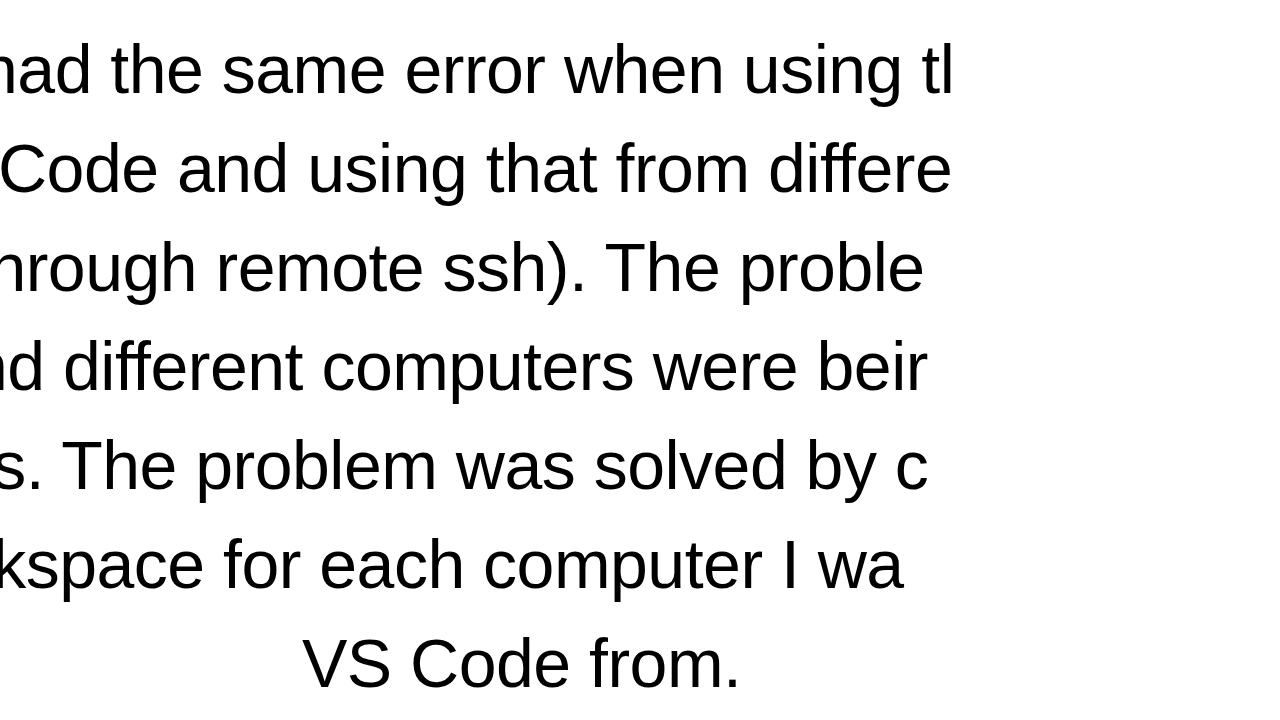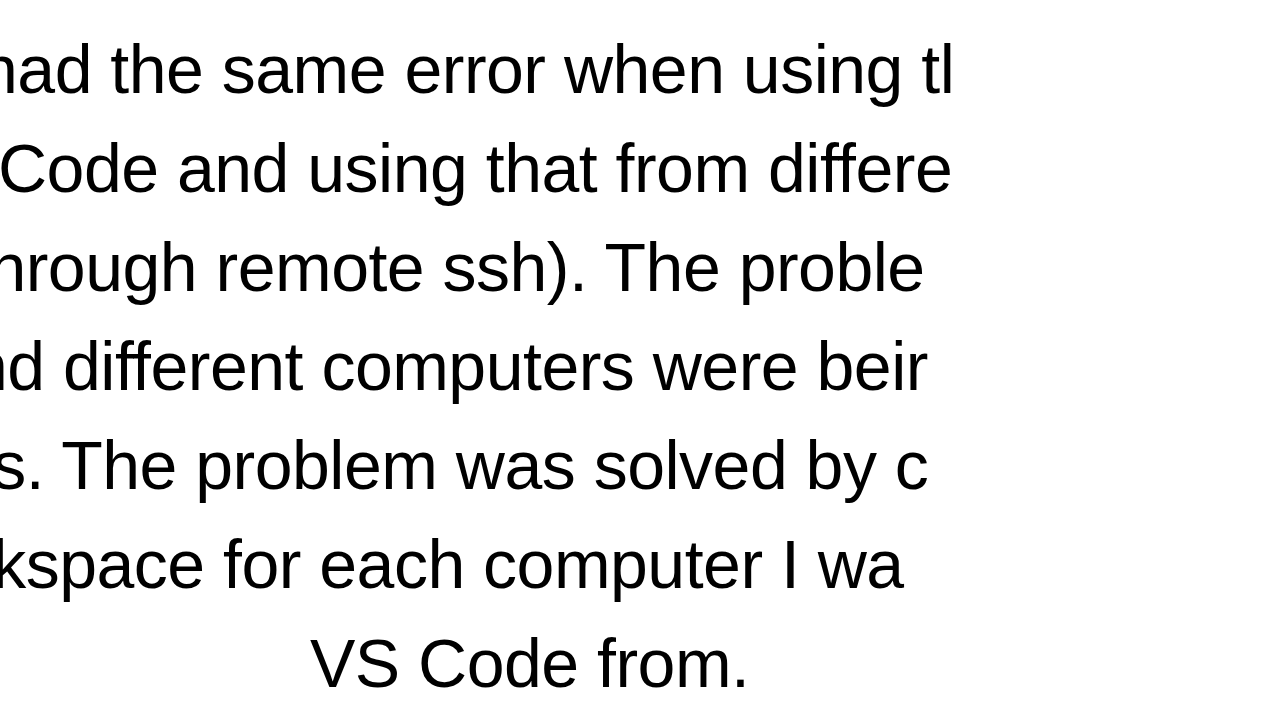--- a/index.html
+++ b/index.html
@@ -23,21 +23,21 @@
       letter-spacing: -0.5px;
       white-space: nowrap;
       font-weight: 400;
     }
     .line1 { top: 20px; left: -20px; }
     .line2 { top: 119px; left: -2px; }
     .line3 { top: 218px; left: -30px; }
     .line4 { top: 317px; left: -30px; }
     .line5 { top: 416px; left: -30px; }
     .line6 { top: 515px; left: -30px; }
-    .line7 { top: 614px; left: 310px; }
+    .line7 { top: 614px; left: 302px; }
   </style>
 </head>
 <body>
 
 <div class="text-content line1">nad the same error when using tl</div>
 <div class="text-content line2">Code and using that from differe</div>
 <div class="text-content line3">through remote ssh). The proble</div>
 <div class="text-content line4">nd different computers were beir</div>
 <div class="text-content line5">rs. The problem was solved by c</div>
 <div class="text-content line6">rkspace for each computer I wa</div>

